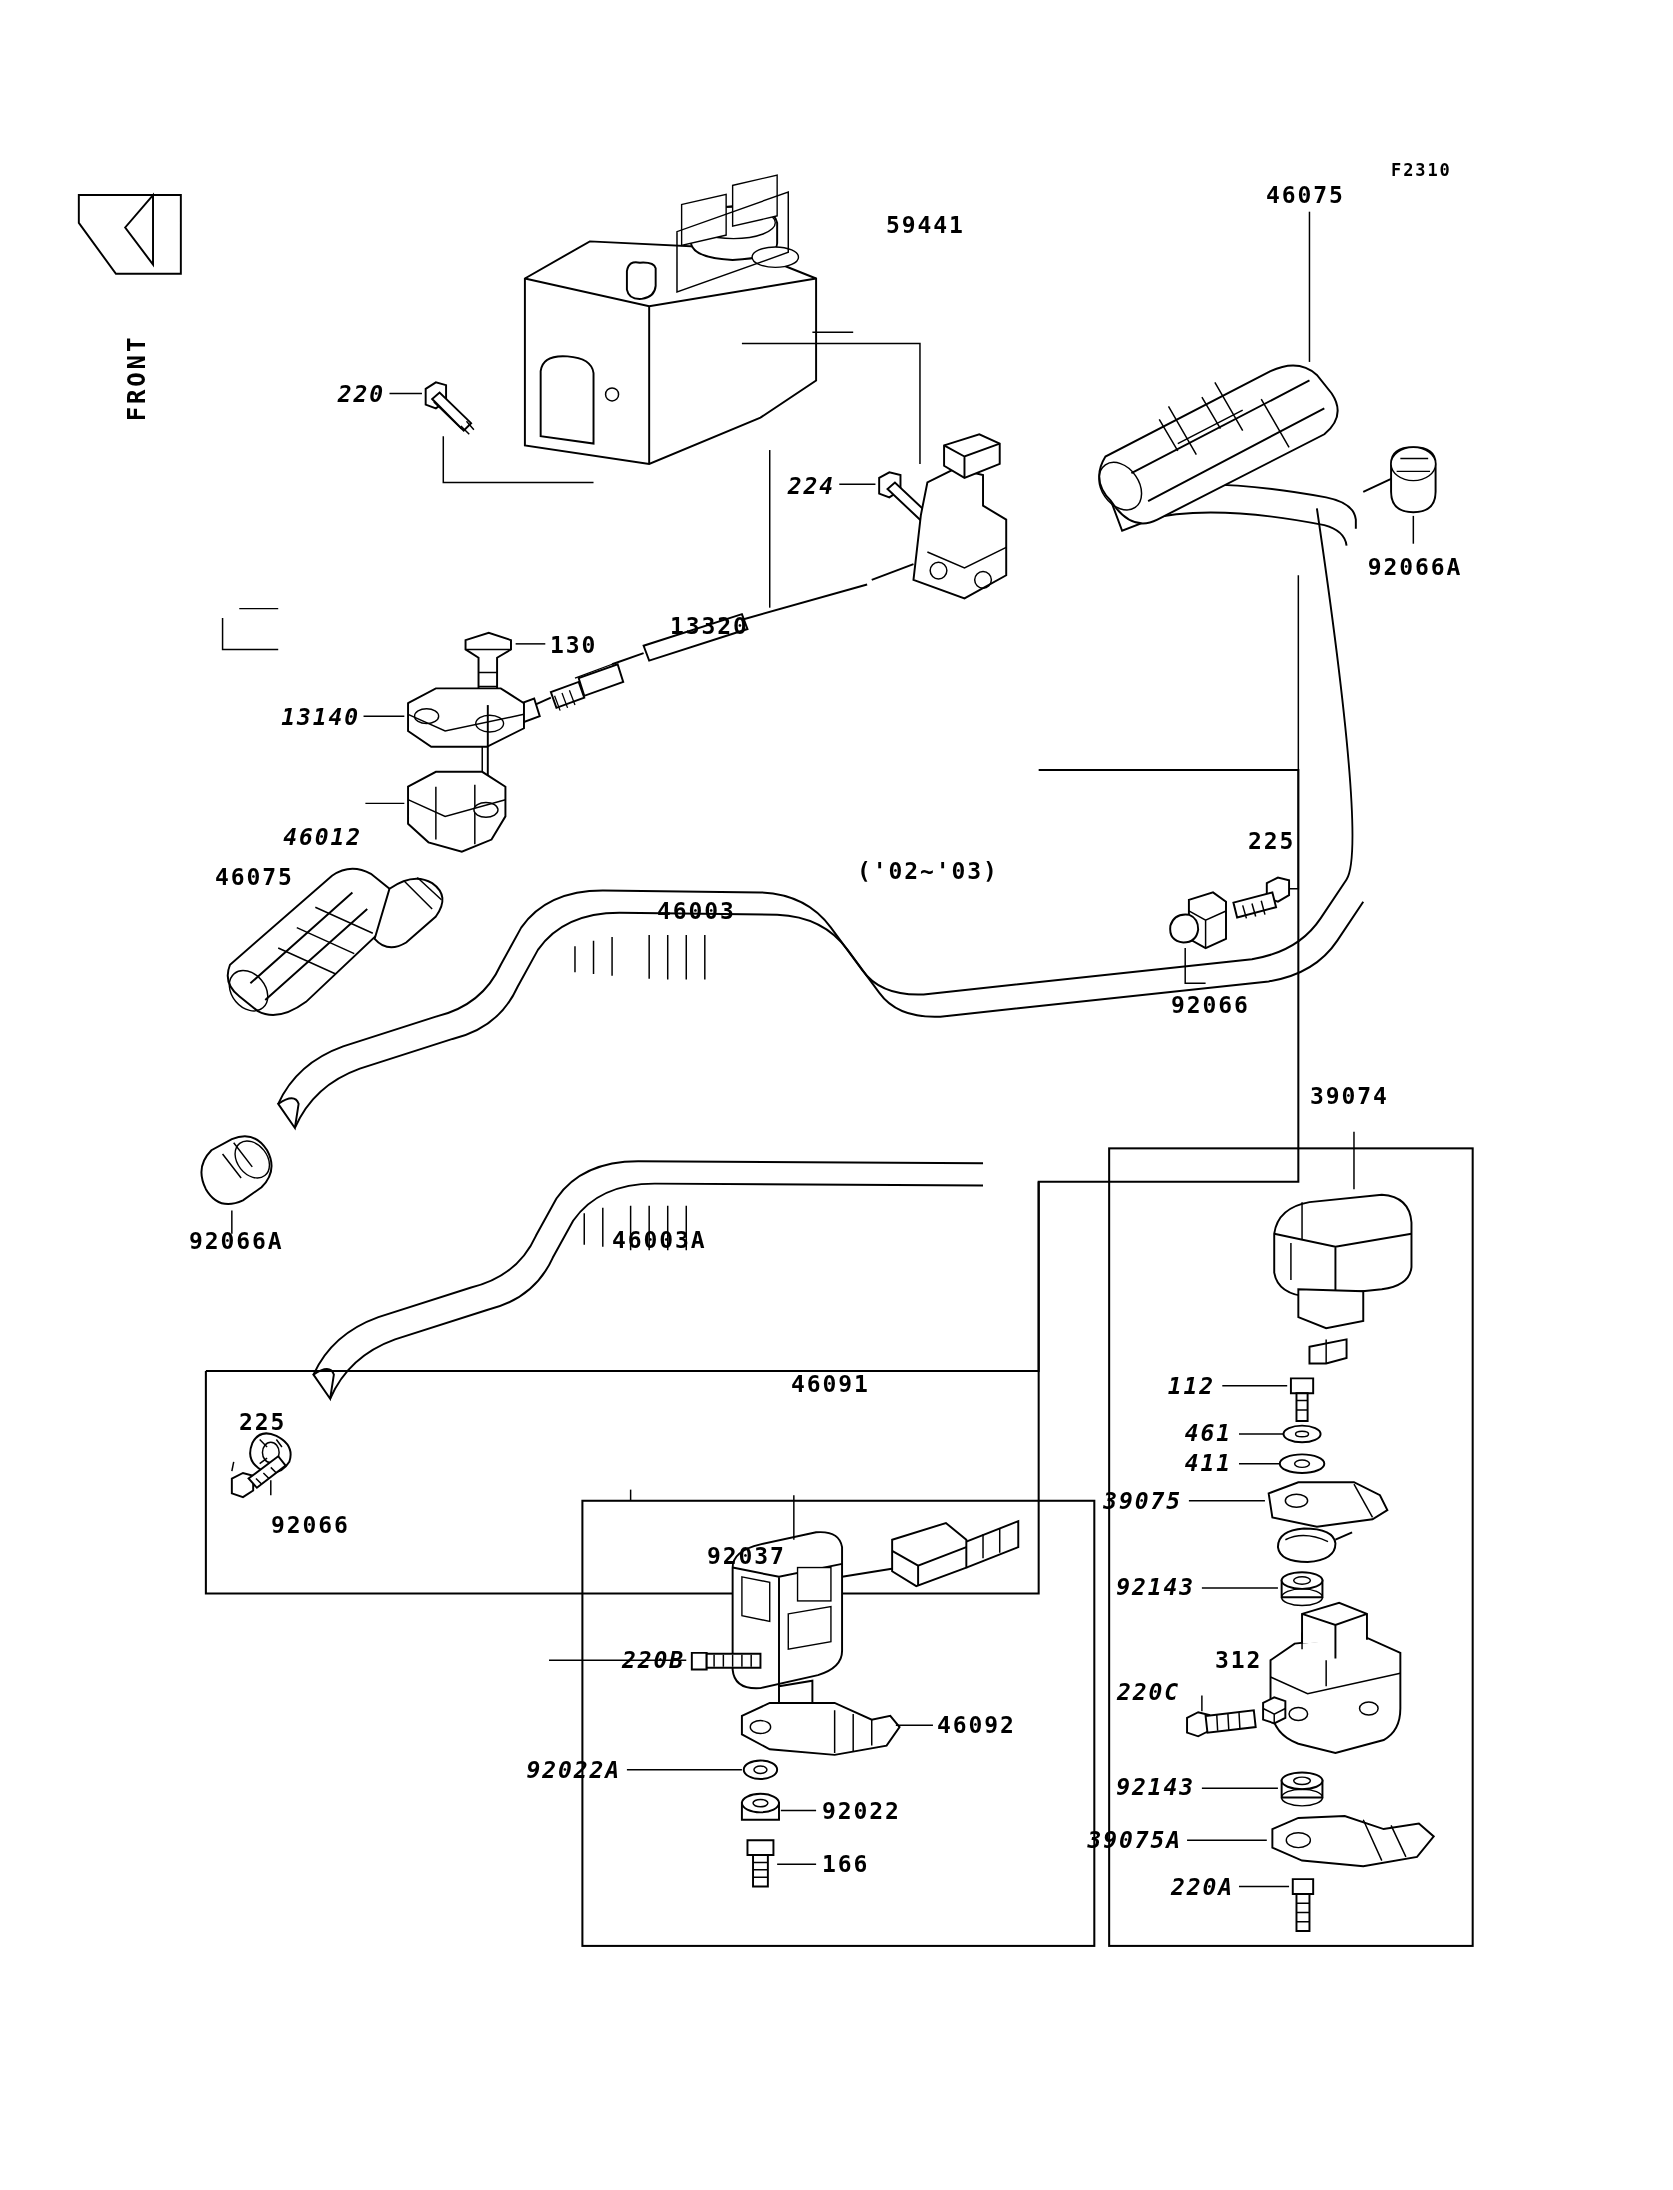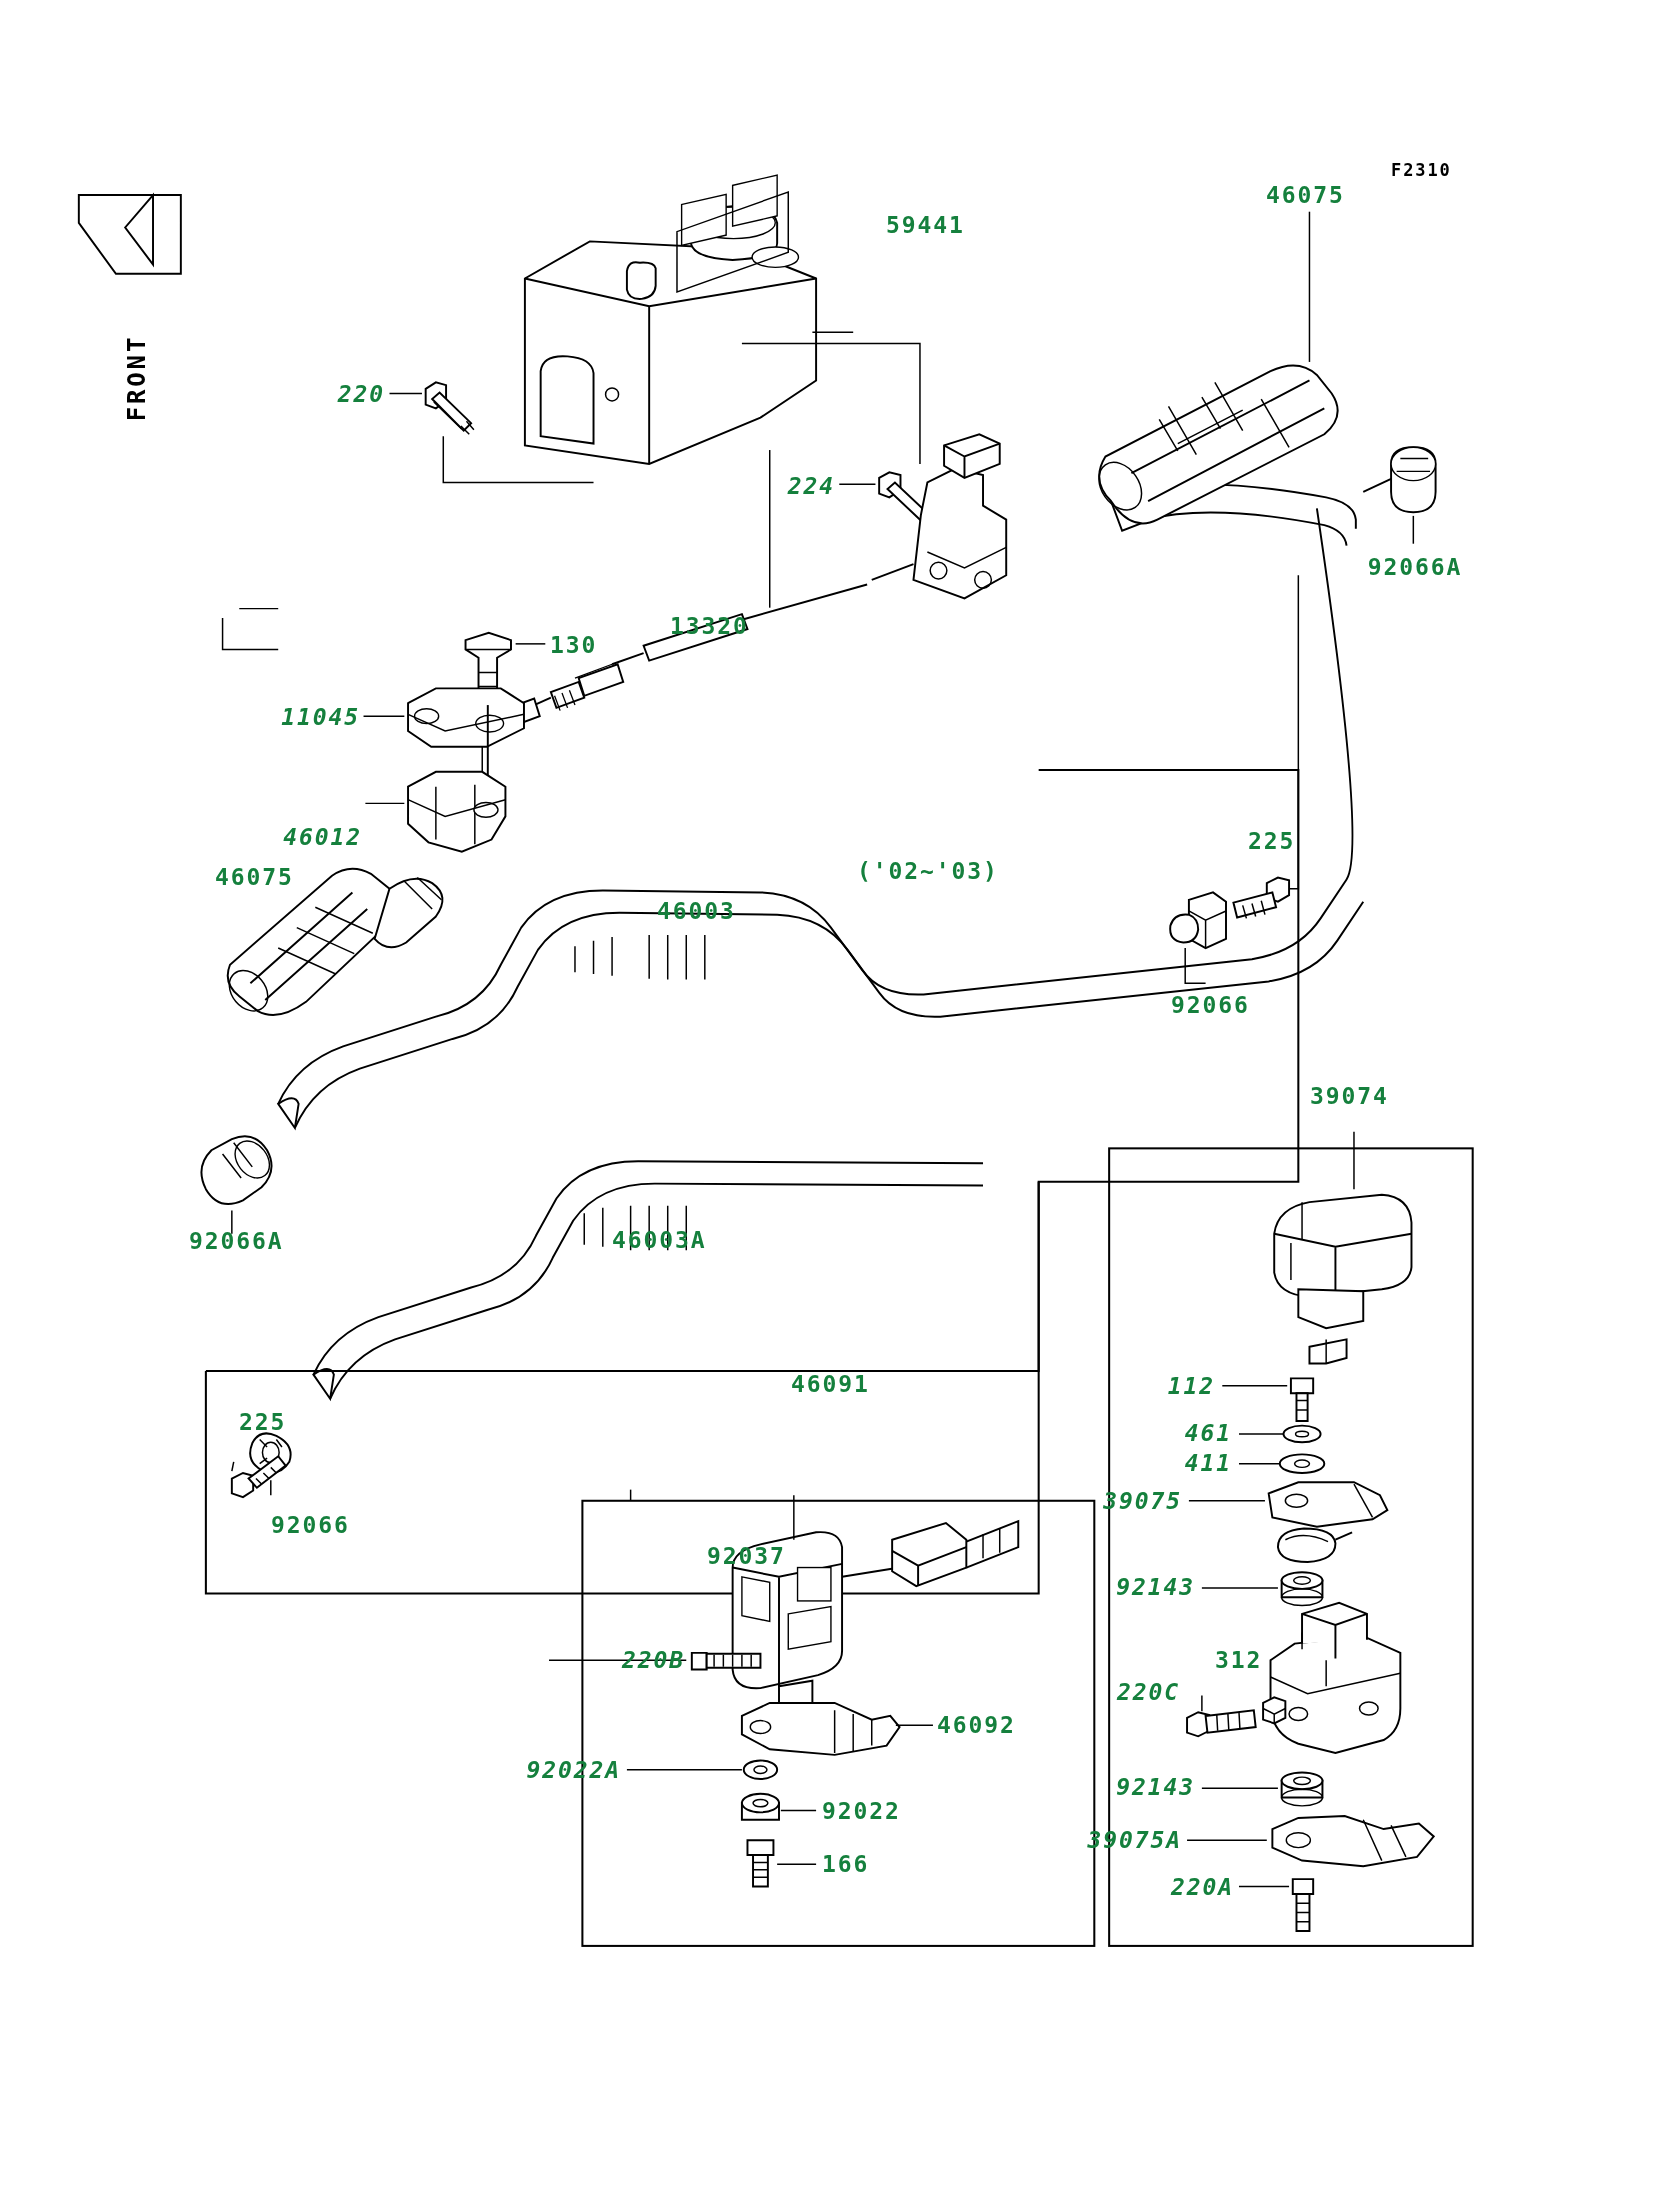--- a/index.html
+++ b/index.html
@@ -21,21 +21,21 @@
     width: 1673px;
     height: 2191px;
   }
   .lbl {
     position: absolute;
     font-family: "DejaVu Sans Mono", monospace;
     font-size: 23px;
     font-weight: bold;
     letter-spacing: 1.9px;
     white-space: nowrap;
-    color: #15803d;
+    color: #000000;
   }
   .lbl.right { transform: translateX(-100%); font-style: italic; }
   .lbl.center { transform: translateX(-50%); }
   .diagcode {
     position: absolute;
     font-size: 17px;
     font-weight: bold;
     letter-spacing: 1.9px;
   }
   svg { display: block; }
@@ -389,21 +389,21 @@
 
 <div class="lbl" style="left:857px; top:858px;">('02~'03)</div>
 
 <div class="lbl" style="left:886px; top:212px;">59441</div>
 <div class="lbl" style="left:1266px; top:182px;">46075</div>
 <div class="lbl right" style="left:385px; top:381px;">220</div>
 <div class="lbl right" style="left:835px; top:473px;">224</div>
 <div class="lbl center" style="left:1415px; top:554px;">92066A</div>
 <div class="lbl" style="left:550px; top:632px;">130</div>
 <div class="lbl" style="left:670px; top:613px;">13320</div>
-<div class="lbl right" style="left:360px; top:704px;">11045</div>
+<div class="lbl right" style="left:360px; top:704px;">13140</div>
 <div class="lbl right" style="left:362px; top:776px;margin-top:48px;">46012</div>
 <div class="lbl" style="left:1248px; top:828px;">225</div>
 <div class="lbl" style="left:215px; top:864px;">46075</div>
 <div class="lbl" style="left:657px; top:898px;">46003</div>
 <div class="lbl" style="left:1171px; top:992px;">92066</div>
 <div class="lbl" style="left:1310px; top:1083px;">39074</div>
 <div class="lbl" style="left:189px; top:1228px;">92066A</div>
 <div class="lbl" style="left:612px; top:1227px;">46003A</div>
 <div class="lbl" style="left:791px; top:1371px;">46091</div>
 <div class="lbl right" style="left:1215px; top:1373px;text-align:right;">112</div>

